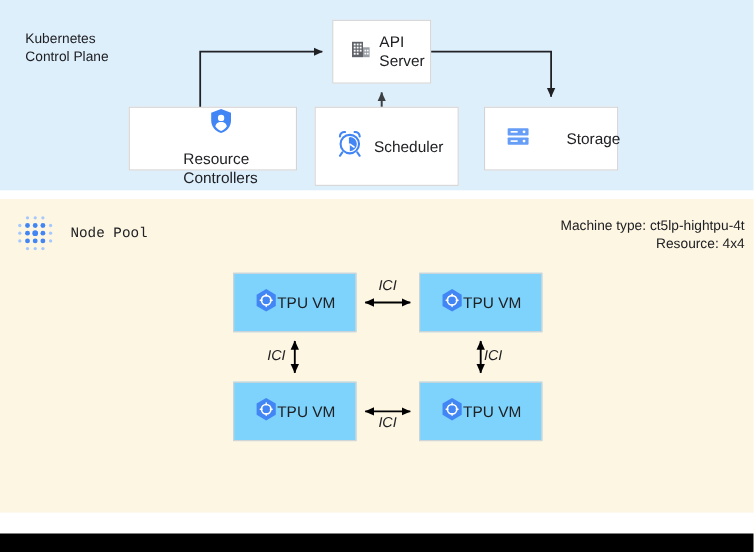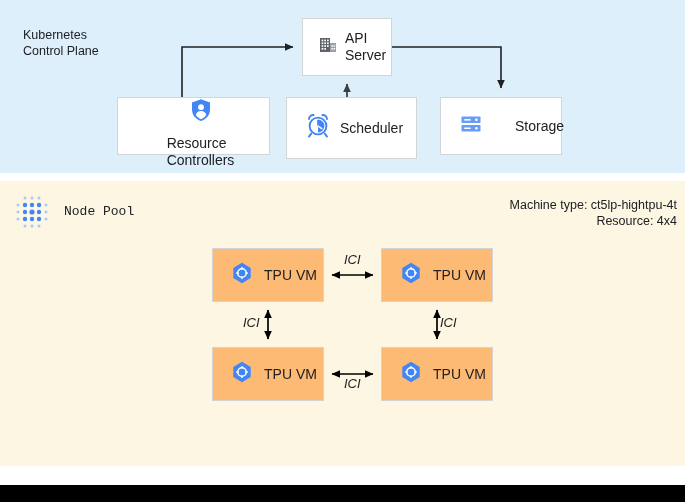--- a/index.html
+++ b/index.html
@@ -94,31 +94,30 @@
     line-height: 17px;
     white-space: pre-line;
   }
   .box .box-icon {
     flex: 0 0 auto;
     display: block;
   }
 
   #box-api-server   { left: 302px; top: 18px;  width: 90px;  height: 58px; padding-left: 10px; gap: 7px; justify-content: center; }
   #box-resource-controllers { left: 117px; top: 97px; width: 153px; height: 58px; flex-direction: column; }
-  #box-scheduler    { left: 286px; top: 97px; width: 131px; height: 62px; padding-left: 18px; }
+  #box-scheduler    { left: 286px; top: 97px; width: 131px; height: 72px; padding-left: 18px; }
   #box-storage      { left: 440px; top: 97px; width: 122px; height: 58px; padding-left: 18px; gap: 32px; }
 
   .tpu-box {
     position: absolute;
     box-sizing: border-box;
-    background: #fdba74;
+    background: #7dd3fc;
     border: 1px solid #d4d4d4;
     display: flex;
     align-items: center;
-    gap: 12px;
     padding-left: 19px;
   }
   .tpu-box .box-label {
     color: #202124;
     font-size: 14px;
     line-height: 17px;
   }
   #tpu-vm-1 { left: 212px; top: 248px; width: 112px; height: 54px; }
   #tpu-vm-2 { left: 381px; top: 248px; width: 112px; height: 54px; }
   #tpu-vm-3 { left: 212px; top: 347px; width: 112px; height: 54px; }

